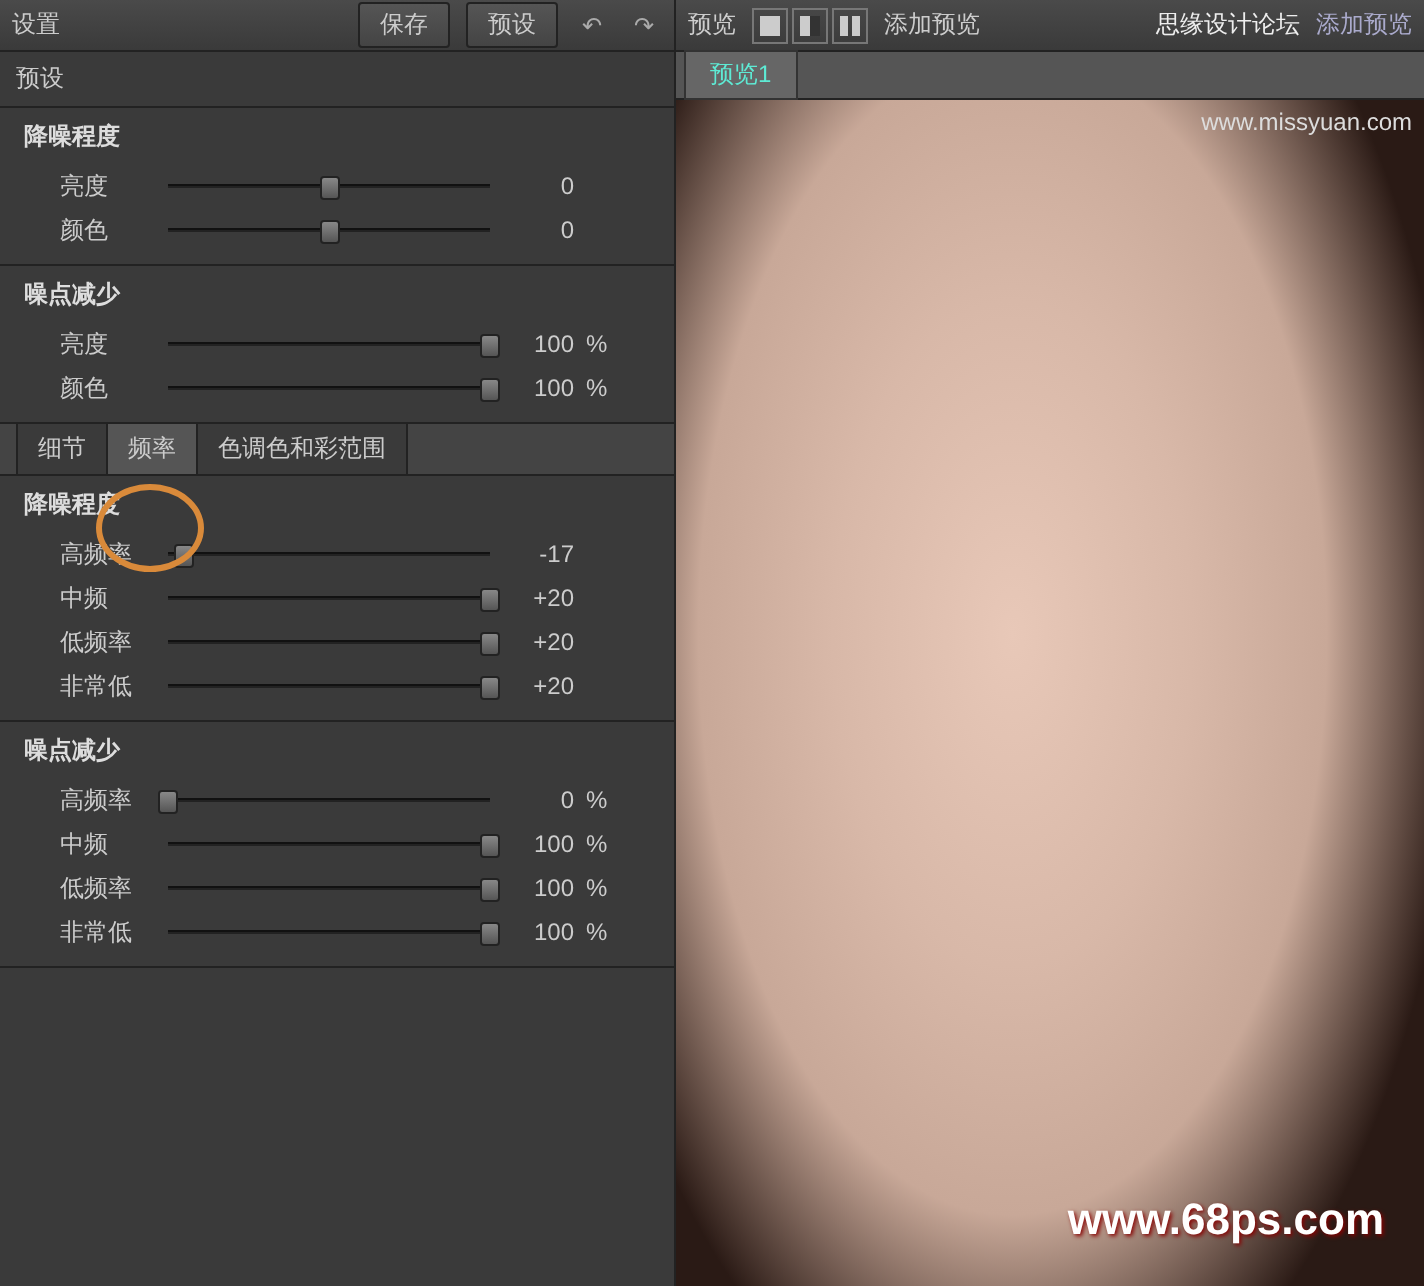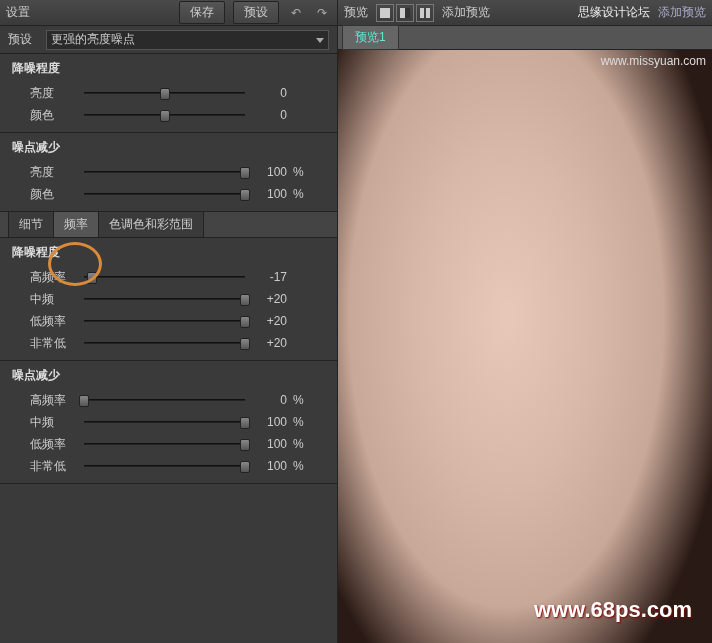--- a/index.html
+++ b/index.html
@@ -58,23 +58,20 @@
     <span class="hdr-title">设置</span>
     <div style="flex:1"></div>
     <button class="hdr-btn">保存</button>
     <button class="hdr-btn">预设</button>
     <span class="hdr-icon">↶</span>
     <span class="hdr-icon">↷</span>
   </div>
 
   <div class="preset-row">
     <span class="preset-label">预设</span>
-    <div class="preset-select">
-      <span>更强的亮度噪点</span>
-    </div>
   </div>
 
   <div class="section">
     <div class="sec-head">降噪程度</div>
     <div>
         <div class="slider-row">
           <span class="sl-label">亮度</span>
           <div class="sl-track">
             <div class="sl-thumb" style="left:50%"></div>
           </div>

